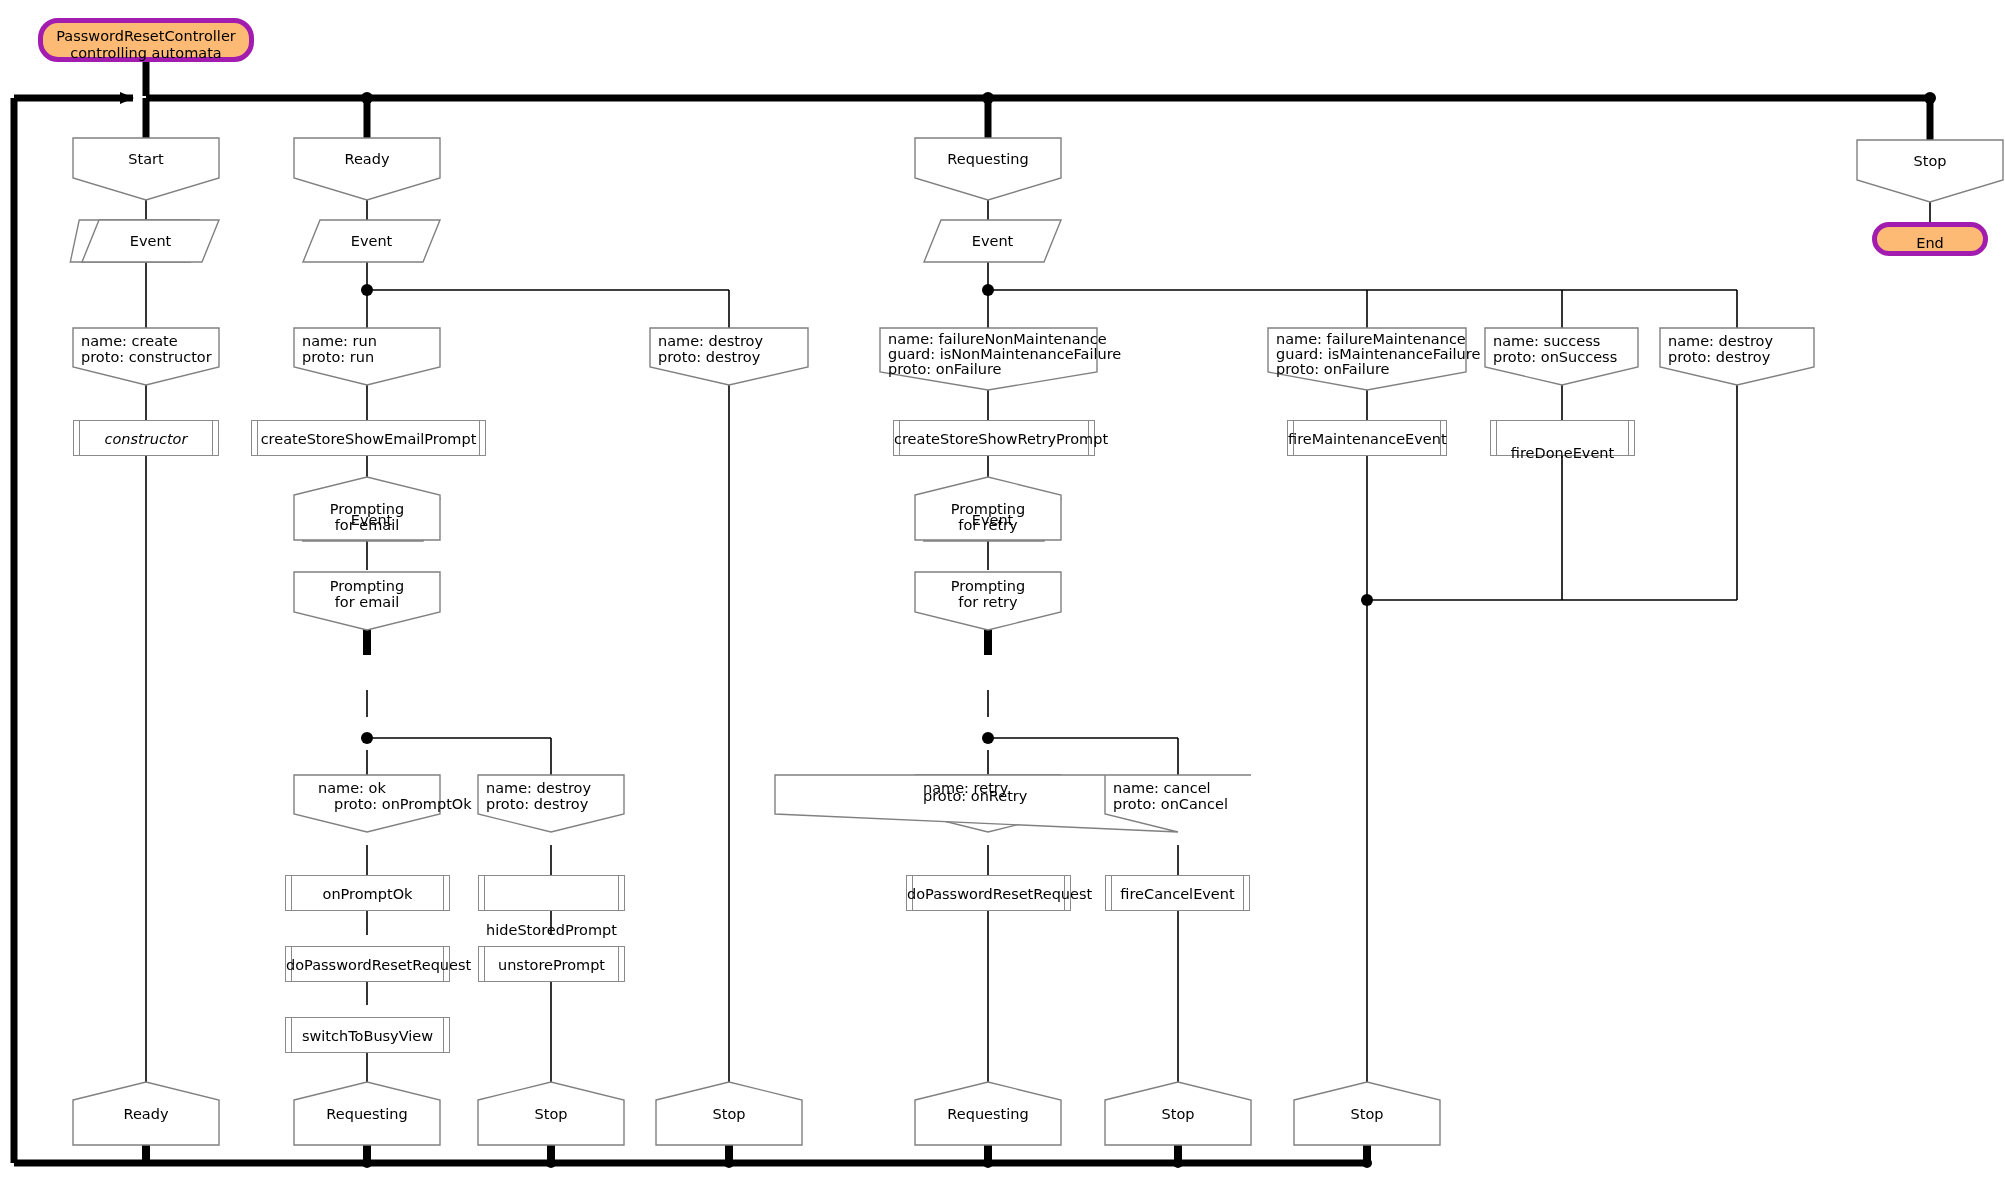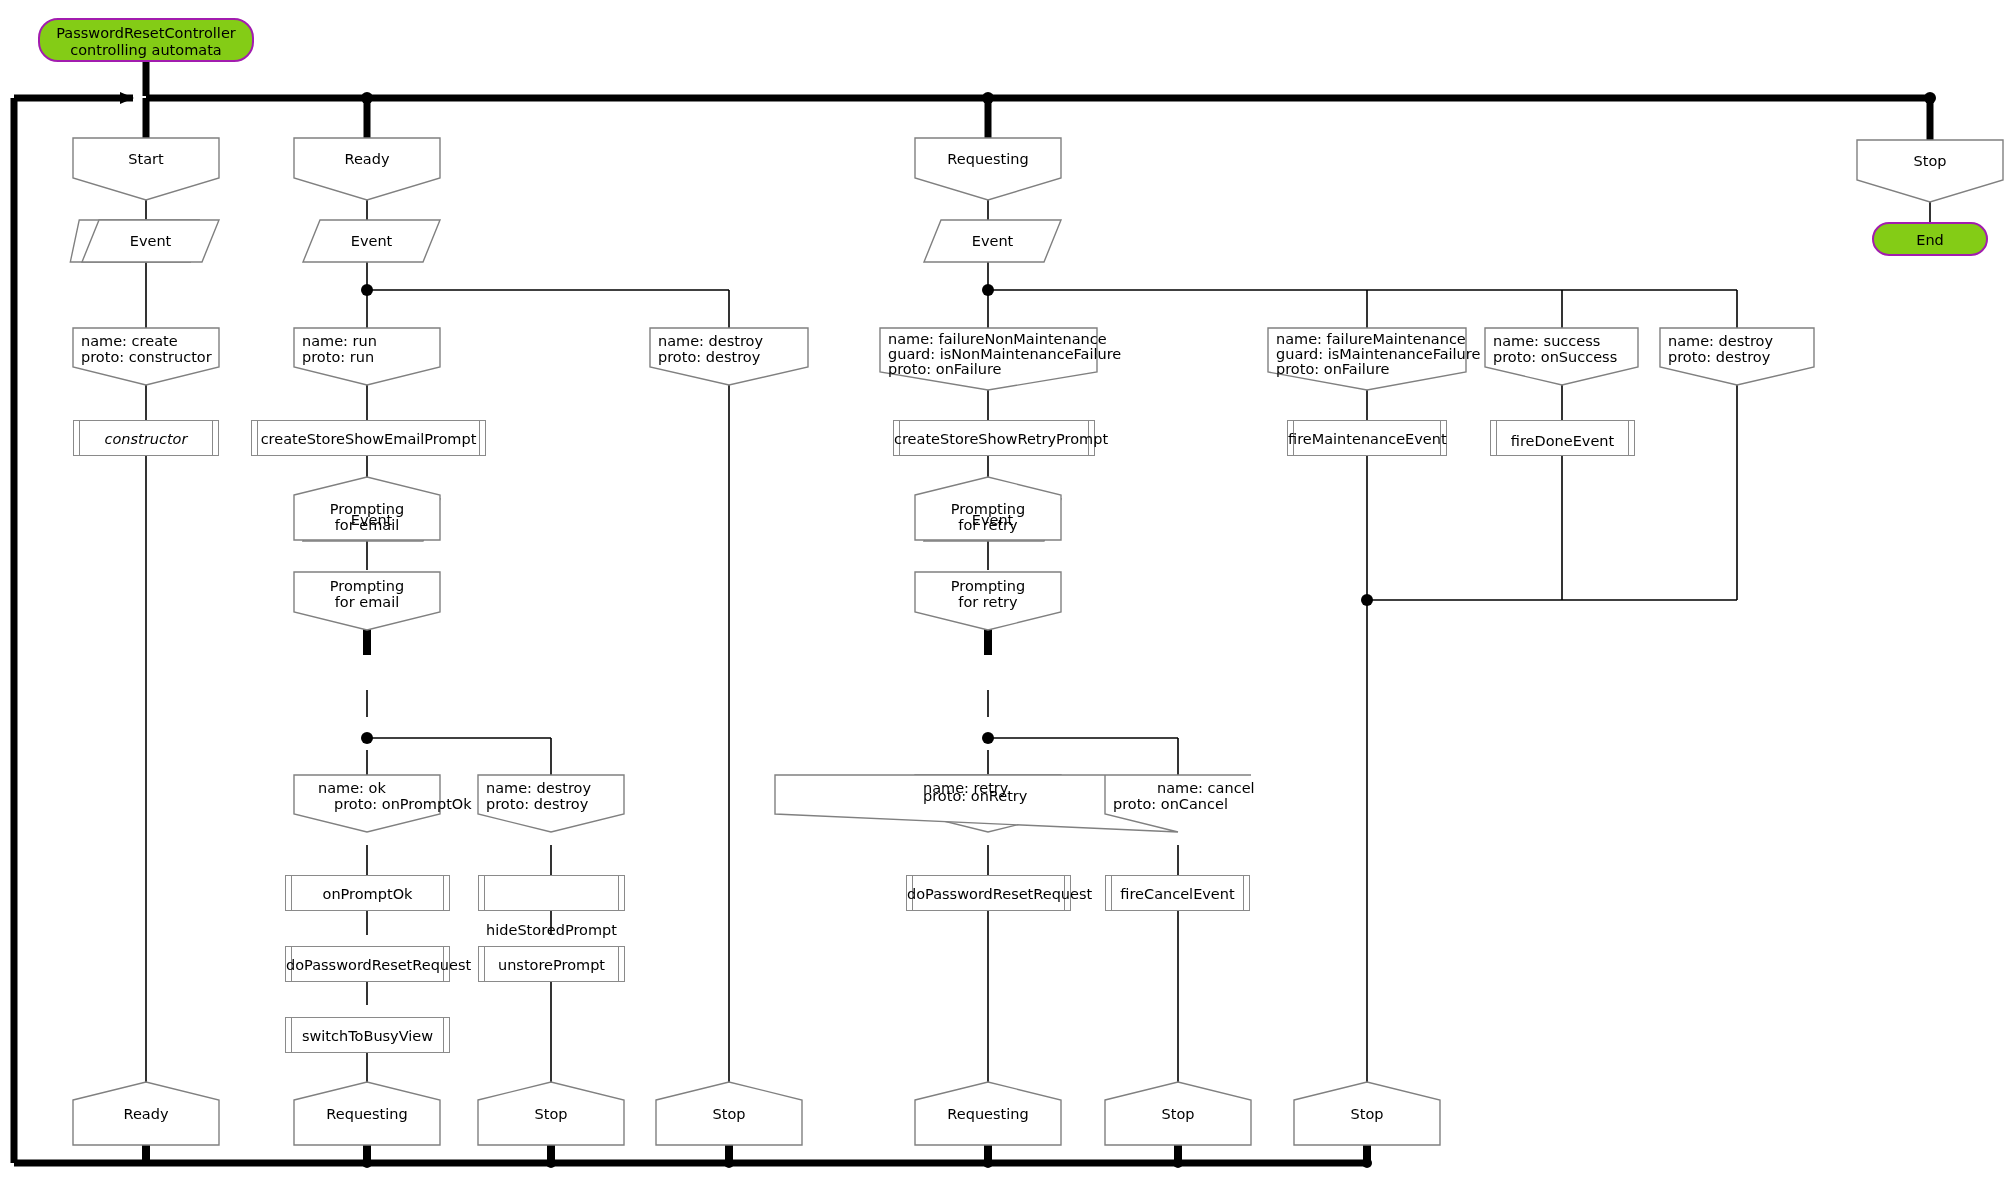--- a/index.html
+++ b/index.html
@@ -13,23 +13,23 @@
     text-align:center;
     color:#000;
     font-size:14.5px;
     line-height:16px;
     white-space:pre;
     pointer-events:none;
   }
   .lbl.left{text-align:left;padding-left:8px;}
   
   .terminal{
-    border:2px solid #a21caf;
+    border:5px solid #a21caf;
     border-radius:20px;
-    background:#84cc16;
+    background:#fdba74;
   }
   
   .action{
     border:1px solid #8a8a8a;
     background:#fff;
   }
   .action .inner{
     position:absolute;
     top:0;bottom:0;left:5px;right:5px;
     border-left:1px solid #8a8a8a;
@@ -278,21 +278,21 @@
     <div class="lbl left" style="top:0px;">name: destroy</div>
     <div class="lbl left" style="top:16px;">proto: destroy</div>
   </div>
 
   <div style="position:absolute;left:915px;top:780px;width:146px;">
     <div class="lbl left" style="top:0px;">name: retry</div>
     <div class="lbl left" style="top:8px;">proto: onRetry</div>
   </div>
 
   <div style="position:absolute;left:1105px;top:780px;width:146px;">
-    <div class="lbl left" style="top:0px;margin-left:44px;">name: cancel</div>
+    <div class="lbl left" style="top:0px;">name: cancel</div>
     <div class="lbl left" style="top:16px;">proto: onCancel</div>
   </div>
 
   <div class="node action" style="left:73px;top:420px;width:146px;height:36px;font-style:italic;">
     <div class="inner"></div>
     <div class="lbl" style="top:10px;">constructor</div>
   </div>
 
   <div class="node action" style="left:251px;top:420px;width:235px;height:36px;">
     <div class="inner"></div>
@@ -304,21 +304,21 @@
     <div class="lbl" style="top:10px;">createStoreShowRetryPrompt</div>
   </div>
 
   <div class="node action" style="left:1287px;top:420px;width:160px;height:36px;">
     <div class="inner"></div>
     <div class="lbl" style="top:10px;">fireMaintenanceEvent</div>
   </div>
 
   <div class="node action" style="left:1490px;top:420px;width:145px;height:36px;">
     <div class="inner"></div>
-    <div class="lbl" style="top:12px;">fireDoneEvent</div>
+    <div class="lbl" style="top:24px;">fireDoneEvent</div>
   </div>
 
   <div class="node action" style="left:285px;top:875px;width:165px;height:36px;">
     <div class="inner"></div>
     <div class="lbl" style="top:10px;">onPromptOk</div>
   </div>
 
   <div class="node action" style="left:285px;top:946px;width:165px;height:36px;">
     <div class="inner"></div>
     <div class="lbl" style="top:10px;">doPasswordResetRequest</div>

